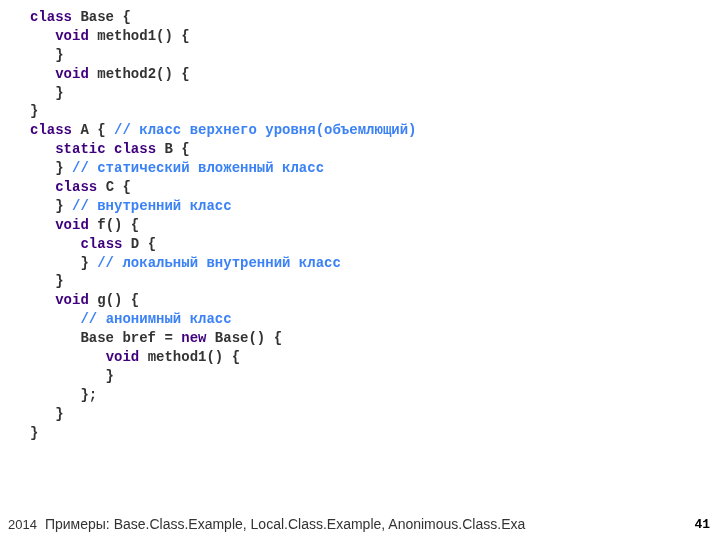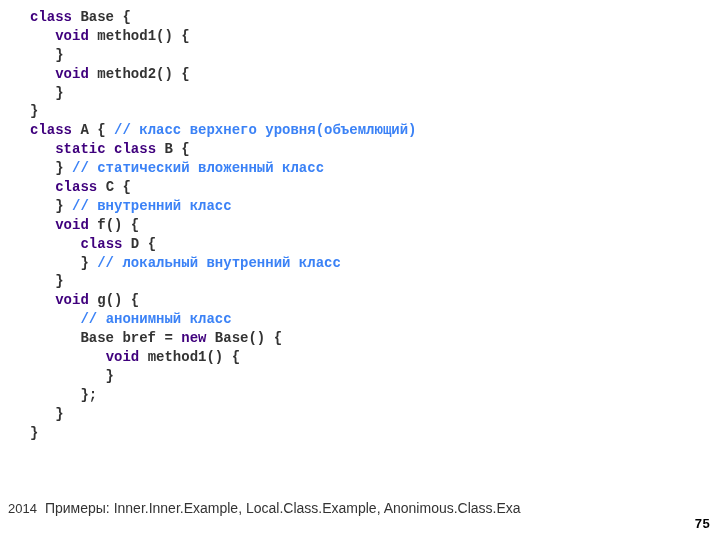--- a/index.html
+++ b/index.html
@@ -18,21 +18,21 @@
     padding: 8px 0 0 30px;
     line-height: 1.35;
     white-space: pre;
   }
   .kw { color: #3f007d; font-weight: bold; }
   .id { color: #333; font-weight: bold; }
   .cm { color: #3b82f6; font-weight: bold; }
   .pl { color: #333; font-weight: bold; }
   .footer {
     position: absolute;
-    bottom: 24px;
+    bottom: 8px;
     left: 0;
     right: 0;
     padding: 0 8px;
     font-family: Tahoma, Arial, sans-serif;
     font-size: 14px;
     font-weight: normal;
     color: #333;
     display: flex;
     justify-content: space-between;
     align-items: baseline;
@@ -41,15 +41,15 @@
   .footer-note { font-size: 14px; flex: 1; padding-left: 8px; }
   .footer-page { font-size: 13px; position: absolute; right: 10px; bottom: 8px; }
 </style>
 </head>
 <body>
 
 <div class="code-area" id="code-block"><div><span class="kw">class</span><span class="id"> Base {</span></div><div><span class="pl">   </span><span class="kw">void</span><span class="id"> method1() {</span></div><div><span class="pl">   }</span></div><div><span class="pl">   </span><span class="kw">void</span><span class="id"> method2() {</span></div><div><span class="pl">   }</span></div><div><span class="pl">}</span></div><div><span class="kw">class</span><span class="id"> A { </span><span class="cm">// класс верхнего уровня(объемлющий)</span></div><div><span class="pl">   </span><span class="kw">static class</span><span class="id"> B {</span></div><div><span class="pl">   } </span><span class="cm">// статический вложенный класс</span></div><div><span class="pl">   </span><span class="kw">class</span><span class="id"> C {</span></div><div><span class="pl">   } </span><span class="cm">// внутренний класс</span></div><div><span class="pl">   </span><span class="kw">void</span><span class="id"> f() {</span></div><div><span class="pl">      </span><span class="kw">class</span><span class="id"> D {</span></div><div><span class="pl">      } </span><span class="cm">// локальный внутренний класс</span></div><div><span class="pl">   }</span></div><div><span class="pl">   </span><span class="kw">void</span><span class="id"> g() {</span></div><div><span class="pl">      </span><span class="cm">// анонимный класс</span></div><div><span class="pl">      Base bref = </span><span class="kw">new</span><span class="id"> Base() {</span></div><div><span class="pl">         </span><span class="kw">void</span><span class="id"> method1() {</span></div><div><span class="pl">         }</span></div><div><span class="pl">      };</span></div><div><span class="pl">   }</span></div><div><span class="pl">}</span></div></div>
 
 <div class="footer">
   <span class="footer-year">2014</span>
-  <span class="footer-note">Примеры: Inner.Inner.Example, Local.Class.Example, Anonimous.Class.Exa</span>
+  <span class="footer-note">Примеры: Base.Class.Example, Local.Class.Example, Anonimous.Class.Exa</span>
 </div>
-<span class="footer-page">75</span>
+<span class="footer-page">41</span>
 
 </body></html>

